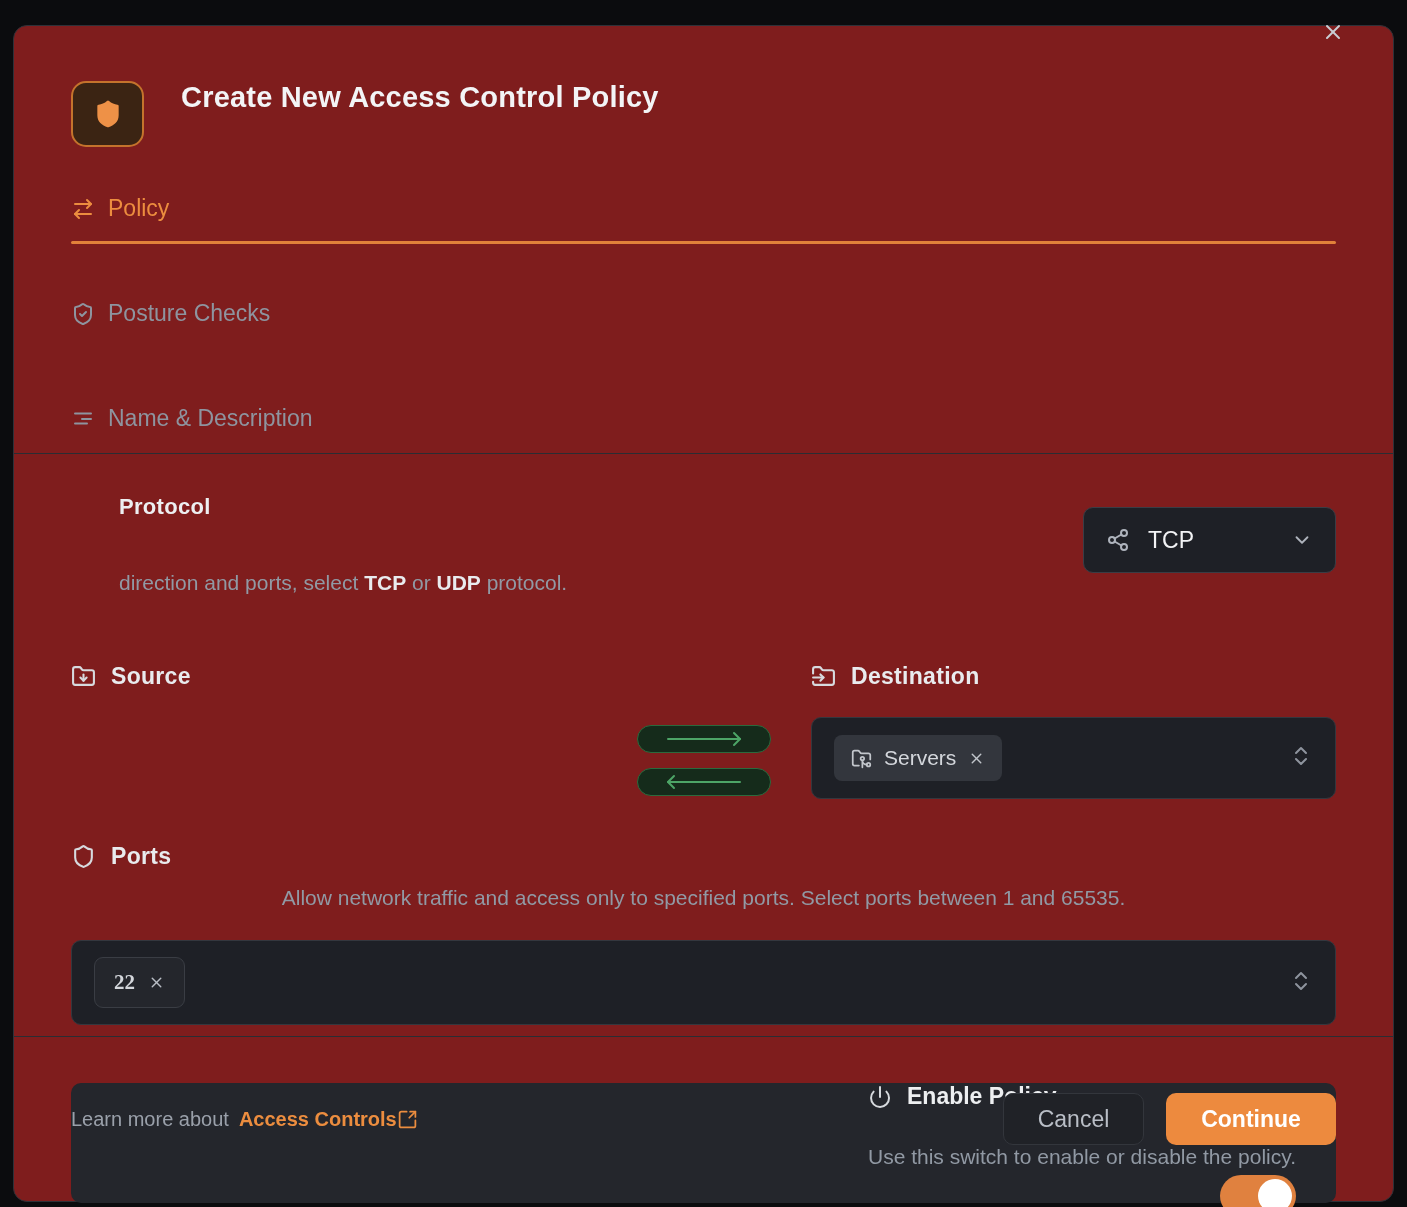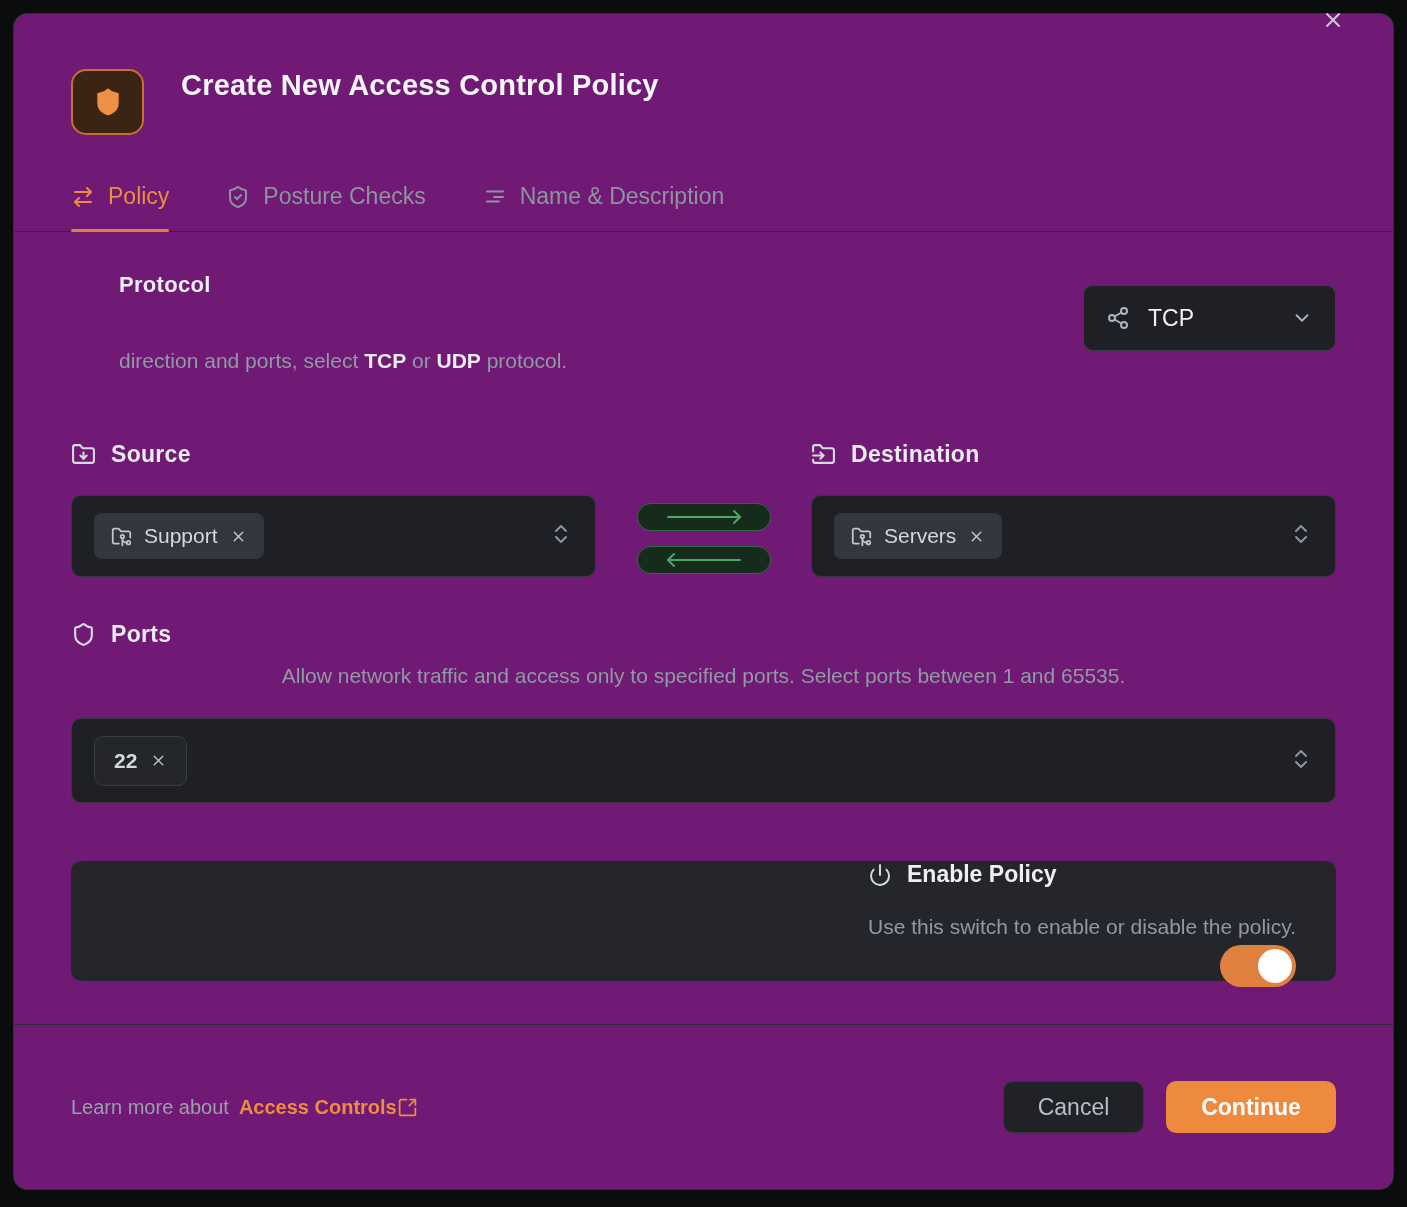--- a/index.html
+++ b/index.html
@@ -3,44 +3,44 @@
 <meta charset="utf-8">
 <style>
   * { box-sizing: border-box; margin: 0; padding: 0; }
   html, body {
     width: 1407px; height: 1207px;
     background: #0b0c0e;
     font-family: "Liberation Sans", sans-serif;
     overflow: hidden;
   }
   .modal {
-    position: absolute; left: 13px; top: 13px;
+    position: absolute; left: 13px; top: 25px;
     width: 1381px; height: 1177px;
-    background: #701a75;
+    background: #7f1d1d;
     border: 1px solid #2e3138;
     border-radius: 14px;
   }
   
   .header { display: flex; align-items: flex-start; gap: 37px; padding: 55px 57px 0 57px; position: relative; }
   .app-icon {
     width: 73px; height: 66px; flex: none;
     background: #3b2413; border: 2px solid #c4732c; border-radius: 15px;
     display: flex; align-items: center; justify-content: center;
   }
   .app-icon svg { width: 32px; height: 36px; }
   .title { font-size: 29px; font-weight: bold; color: #f3f4f6; letter-spacing: 0.2px; }
   .subtitle { font-size: 21px; color: #959ca7; margin-top: 12px; }
   .close-btn {
     position: absolute; top: -12px; right: 42px;
     width: 36px; height: 36px; display: flex; align-items: center; justify-content: center;
     color: #c9cdd3; cursor: pointer;
   }
   .close-btn svg { width: 24px; height: 24px; }
   
-  .tabs { display: flex; gap: 57px; padding: 0 57px; margin-top: 48px; border-bottom: 1px solid #2a2d33; }
+  .tabs { display: flex; gap: 57px; padding: 0 57px; margin-top: 48px; border-bottom: 1px solid #2a2d33; flex-direction: column; }
   .tab { display: flex; align-items: center; gap: 13px; padding-bottom: 21px; font-size: 23px; color: #8e949f; cursor: pointer; position: relative; }
   .tab svg { width: 24px; height: 24px; }
   .tab.active { color: #ec8d3f; }
   .tab.active::after { content: ""; position: absolute; left: 0; right: 0; bottom: -1px; height: 3px; background: #e2813a; border-radius: 2px; }
   
   .body { padding: 0 57px; }
   .section-heading { font-size: 22px; font-weight: bold; color: #edeff1; letter-spacing: 0.3px; }
   .muted { color: #9199a4; font-size: 21px; line-height: 36px; }
   .protocol-row { display: flex; justify-content: space-between; align-items: flex-start; margin-top: 40px; margin-left: 48px; }
   .protocol-desc { margin-top: 9px; max-width: 680px; }
@@ -80,40 +80,40 @@
     background: #152b1b; border: 1px solid #2c6a3d;
     display: flex; align-items: center; justify-content: center; cursor: pointer;
   }
   .dir-pill svg { width: 100px; height: 16px; color: #4da567; }
   
   .ports-section { margin-top: 44px; }
   .ports-desc { margin-top: 10px; text-align: center; }
   .ports-select {
     margin-top: 24px; height: 85px;
     background: #1e2026; border: 1px solid #34373e; border-radius: 10px;
-    display: flex; align-items: center; justify-content: space-between; padding: 0 22px; cursor: pointer;
+    display: flex; align-items: center; justify-content: space-between; padding: 0 22px; cursor: pointer; font-family: Liberation Serif, serif;
   }
   .port-tag {
     display: inline-flex; align-items: center; gap: 13px;
     background: #24262c; border: 1px solid #3a3d44; border-radius: 9px;
     padding: 12px 19px; font-size: 21px; font-weight: bold; color: #d4d7dc;
   }
   .port-tag .tag-x { display: flex; cursor: pointer; color: #b9bec6; font-weight: normal; }
   .port-tag .tag-x svg { width: 17px; height: 17px; }
   
   .enable-card {
     margin-top: 58px; height: 120px; border-radius: 10px;
     background: #24262c;
     display: flex; align-items: flex-end; justify-content: space-between;
     padding: 0 40px;
     flex-direction: column;
   }
   .enable-head { display: flex; align-items: center; gap: 15px; font-size: 23px; font-weight: bold; color: #edeff1; }
   .enable-head svg { width: 24px; height: 24px; color: #d7dade; }
-  .enable-desc { margin-top: 21px; }
+  .enable-desc { margin-top: 29px; }
   .toggle {
     width: 76px; height: 42px; border-radius: 21px; background: #e0813f;
     position: relative; cursor: pointer; flex: none;
   }
   .toggle .knob {
     position: absolute; top: 4px; right: 4px; width: 34px; height: 34px;
     border-radius: 50%; background: #ffffff;
   }
   
   .footer {
@@ -206,43 +206,20 @@
 
     <div class="sd-row">
       <div class="sd-col">
         <div class="group-label">
           <svg viewBox="0 0 24 24" fill="none" stroke="currentColor" stroke-width="2" stroke-linecap="round" stroke-linejoin="round">
             <path d="M20 20a2 2 0 0 0 2-2V8a2 2 0 0 0-2-2h-7.9a2 2 0 0 1-1.69-.9L9.6 3.9A2 2 0 0 0 7.93 3H4a2 2 0 0 0-2 2v13a2 2 0 0 0 2 2Z"></path>
               <path d="M12 10v6"></path>
               <path d="m15 13-3 3-3-3"></path>
           </svg>
           <span>Source</span>
-        </div>
-        <div class="select-box">
-          <span class="tag">
-            <svg viewBox="0 0 24 24" fill="none" stroke="currentColor" stroke-width="2" stroke-linecap="round" stroke-linejoin="round">
-              <path d="M9 20H4a2 2 0 0 1-2-2V5a2 2 0 0 1 2-2h3.9a2 2 0 0 1 1.69.9l.81 1.2a2 2 0 0 0 1.67.9H20a2 2 0 0 1 2 2v5"></path>
-                <circle cx="13" cy="12" r="2"></circle>
-                <path d="M18 19c-2.8 0-5-2.2-5-5v8"></path>
-                <circle cx="20" cy="19" r="2"></circle>
-            </svg>
-            <span>Support</span>
-            <span class="tag-x">
-              <svg viewBox="0 0 24 24" fill="none" stroke="currentColor" stroke-width="2" stroke-linecap="round">
-                  <path d="M18 6 6 18"></path>
-                  <path d="m6 6 12 12"></path>
-                </svg>
-            </span>
-          </span>
-          <span class="updown">
-            <svg viewBox="0 0 24 24" fill="none" stroke="currentColor" stroke-width="2" stroke-linecap="round" stroke-linejoin="round">
-                <path d="m7 15 5 5 5-5"></path>
-                <path d="m7 9 5-5 5 5"></path>
-              </svg>
-          </span>
         </div>
       </div>
 
       <div class="sd-mid">
         <div class="dir-pill">
           <svg viewBox="0 0 100 16" fill="none" stroke="currentColor" stroke-width="2" stroke-linecap="round" stroke-linejoin="round">
             <path d="M14 8h72"></path>
               <path d="m80 2 6 6-6 6"></path>
           </svg>
         </div>

